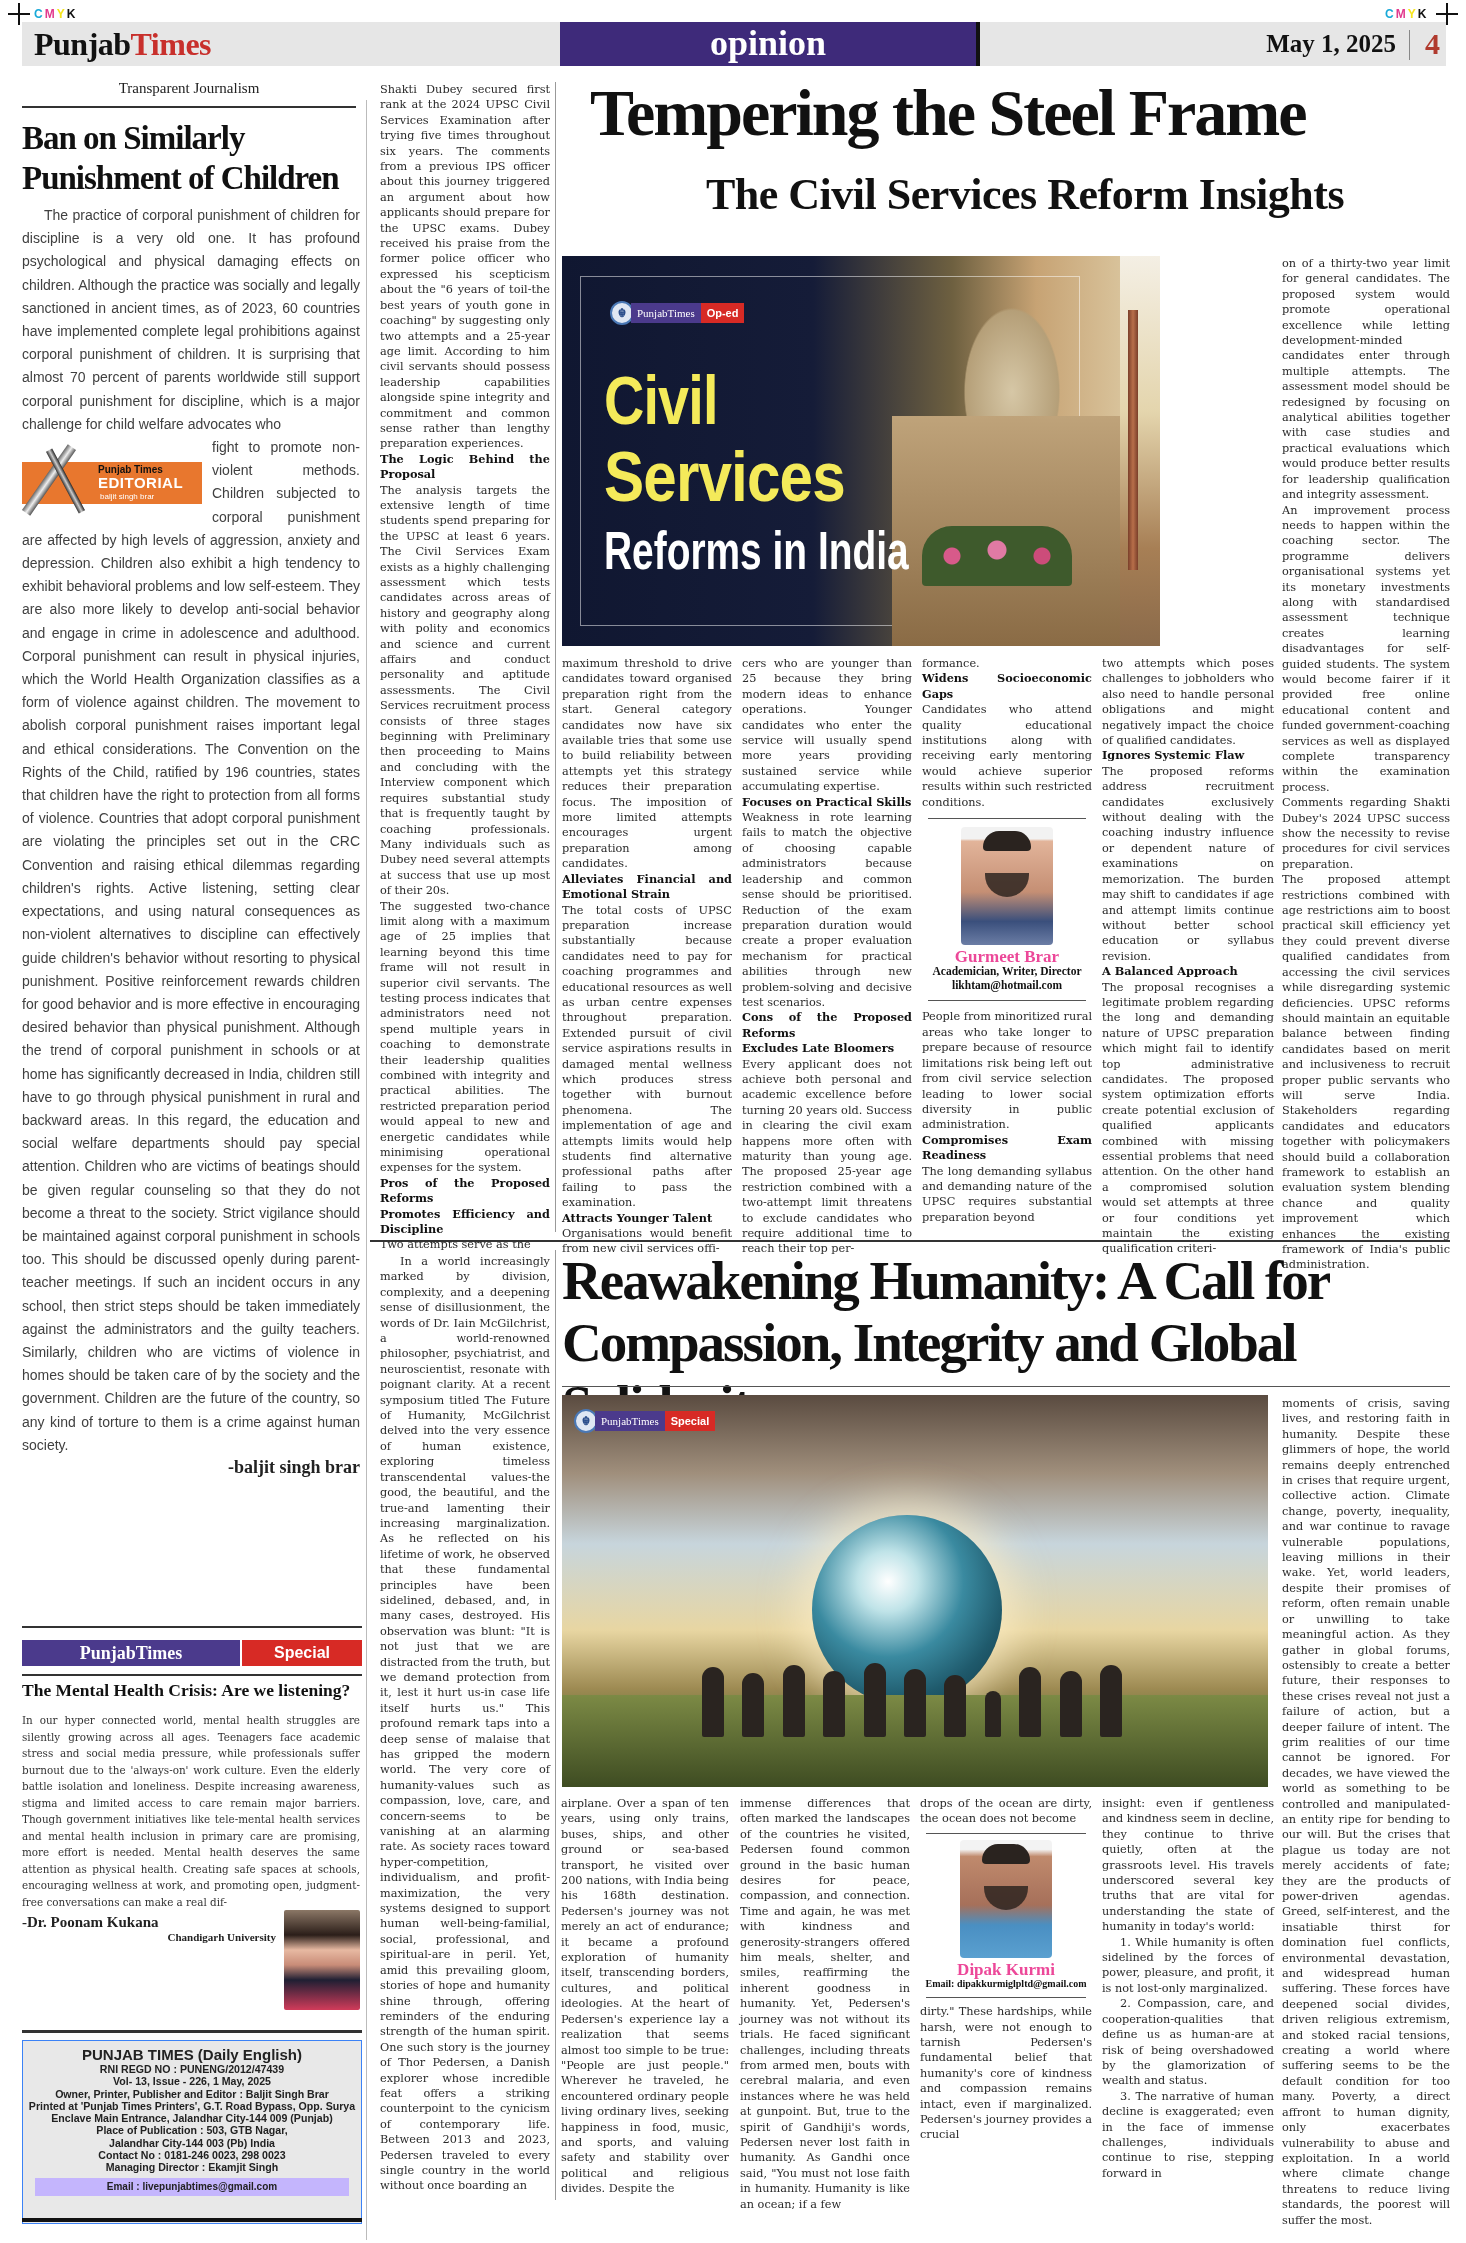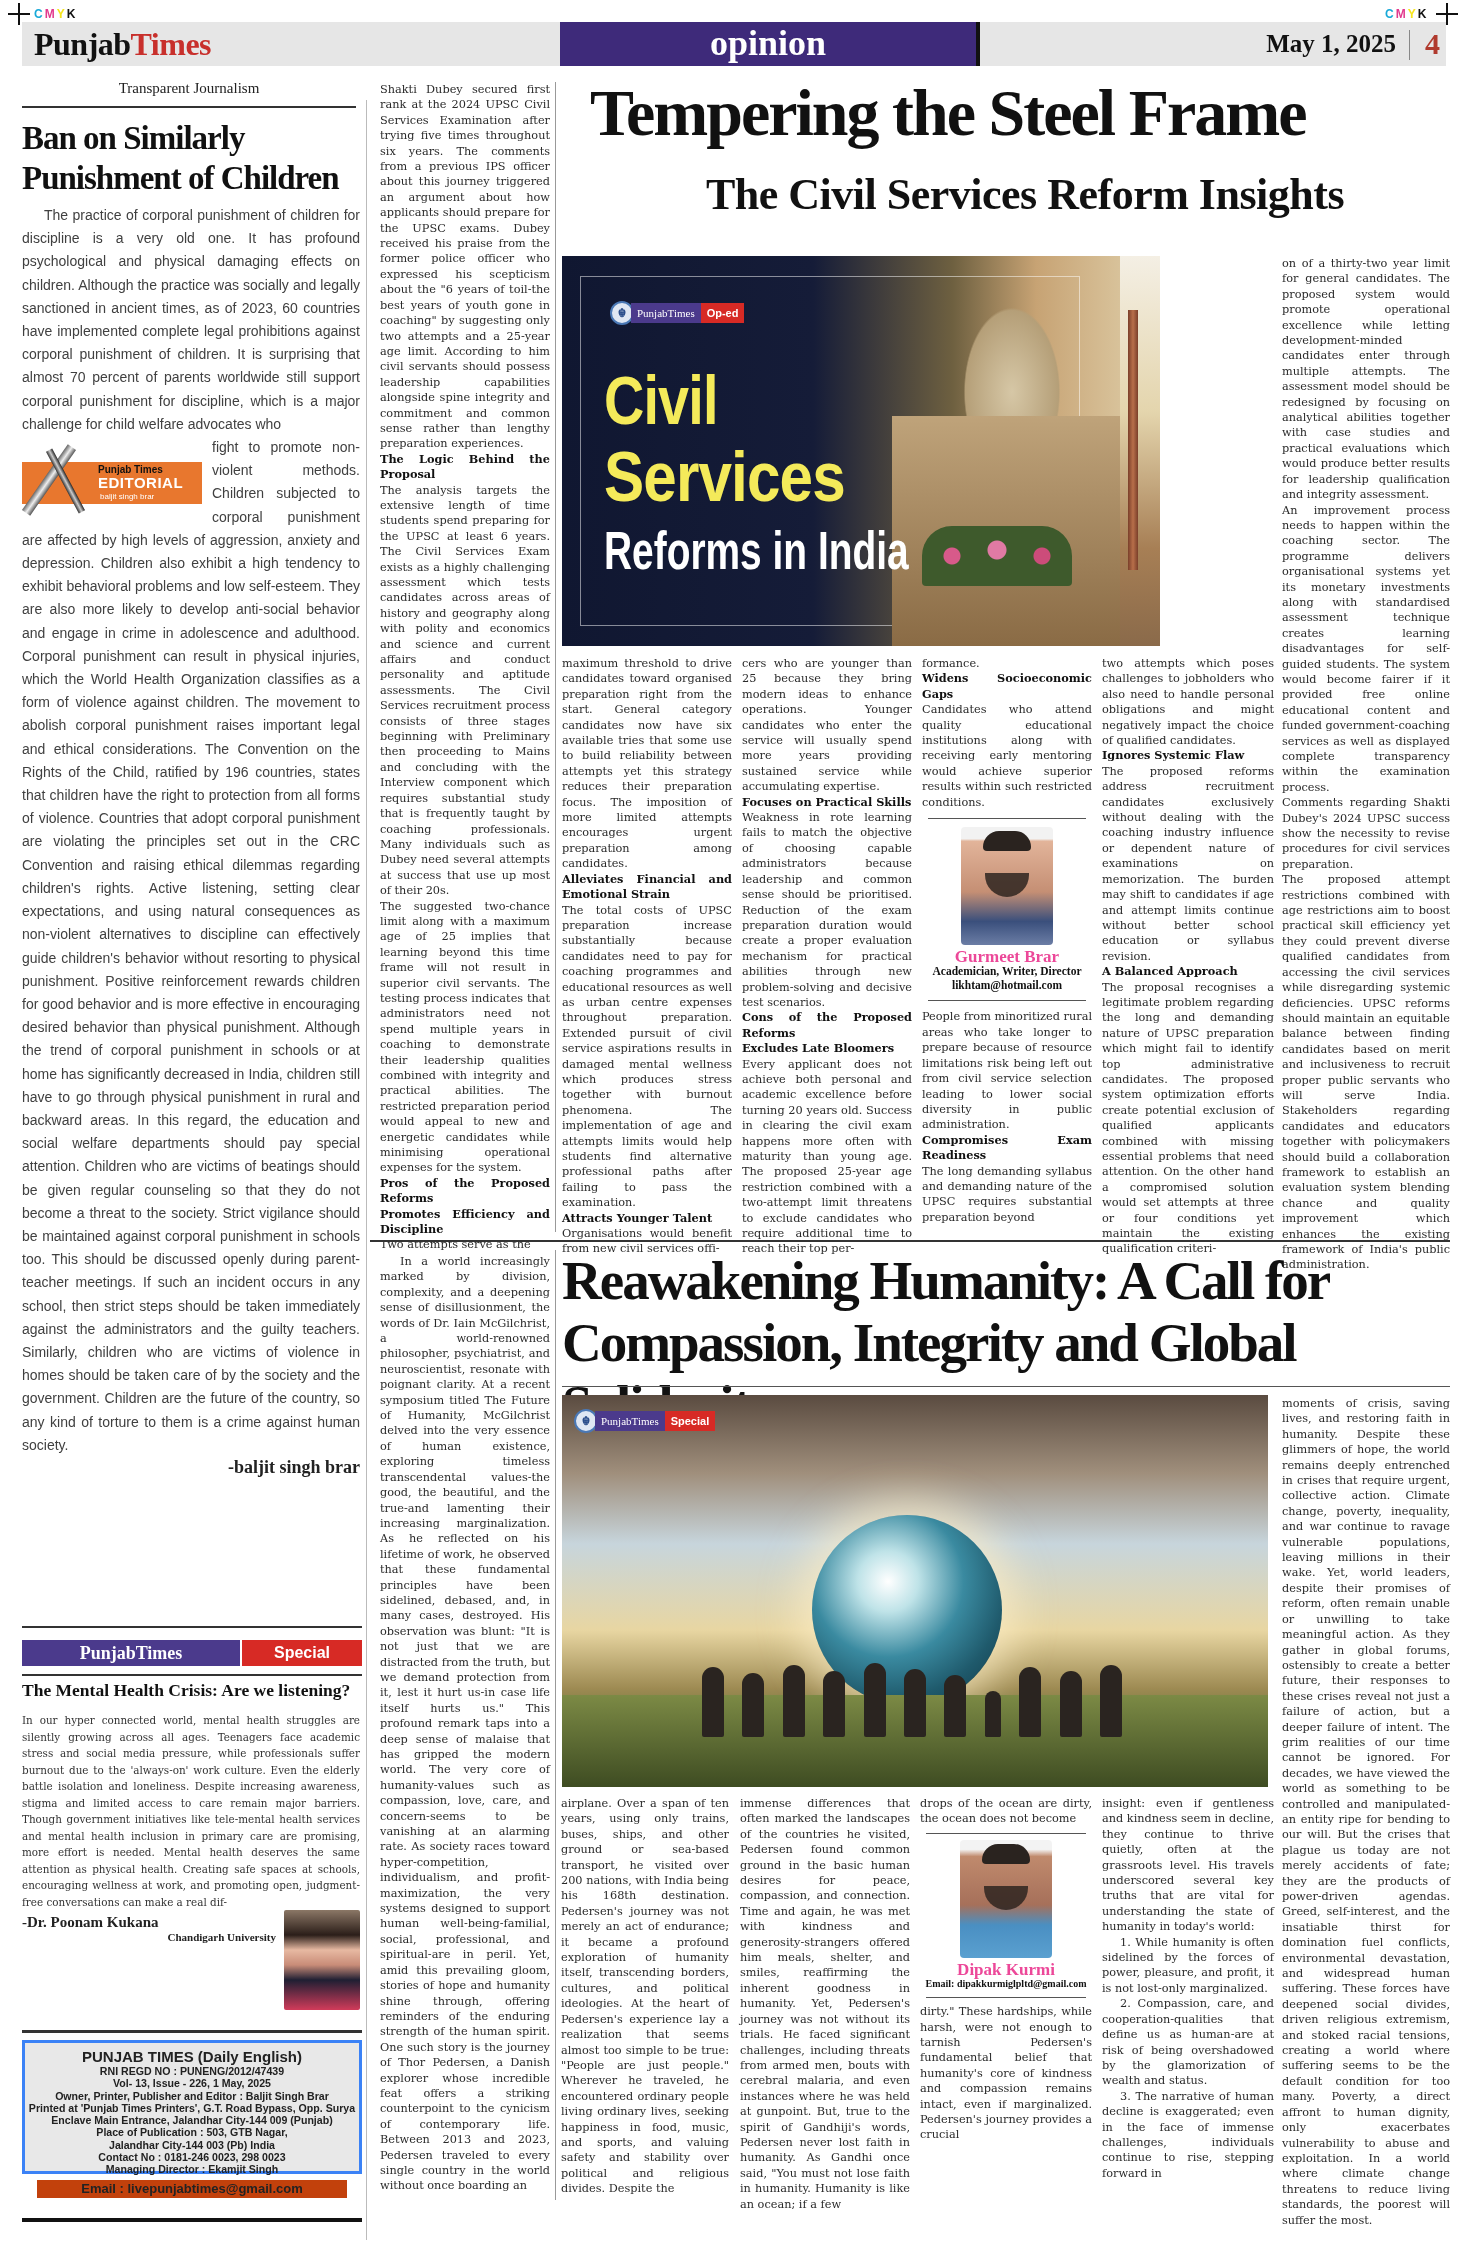--- a/index.html
+++ b/index.html
@@ -29,24 +29,24 @@
 .editorial .pen{position:absolute;left:22px;top:0;width:10px;height:80px;background:linear-gradient(90deg,#666,#eee,#555);transform:rotate(35deg);transform-origin:center}
 .editorial .pen2{position:absolute;left:40px;top:6px;width:7px;height:70px;background:linear-gradient(90deg,#333,#ccc,#222);transform:rotate(-28deg)}
 .editorial .t1{position:absolute;left:76px;top:24px;font-family:"Liberation Sans",sans-serif;font-size:10px;color:#111;font-weight:bold}
 .editorial .t2{position:absolute;left:76px;top:34px;font-family:"Liberation Sans",sans-serif;font-size:15px;color:#fff;font-weight:bold;letter-spacing:0.5px}
 .editorial .t3{position:absolute;left:78px;top:52px;font-family:"Liberation Sans",sans-serif;font-size:8px;color:#fff}
 .sig{font-family:"Liberation Serif",serif;font-weight:bold;font-size:18px;text-align:right}
 .special-bar{left:22px;top:1640px;width:340px;height:26px;display:flex}
 .special-bar .a{flex:0 0 218px;background:#4b3a8c;color:#fff;font-family:"Liberation Serif",serif;font-weight:bold;font-size:18px;text-align:center;line-height:26px}
 .special-bar .b{flex:1;background:#d72a25;color:#fff;font-family:"Liberation Sans",sans-serif;font-weight:bold;font-size:16px;text-align:center;line-height:26px;margin-left:2px}
 .mh-title{left:22px;top:1680px;width:340px;font-family:"Liberation Serif",serif;font-weight:bold;font-size:17.5px;color:#111}
-.imprint{left:22px;top:2040px;width:340px;height:134px;background:#e8e8e8;border:3px solid #3b82f6;text-align:center;font-family:"Liberation Sans",sans-serif;color:#222;padding-top:6px}
+.imprint{left:22px;top:2040px;width:340px;height:184px;background:#e8e8e8;border:1px solid #3b82f6;text-align:center;font-family:"Liberation Sans",sans-serif;color:#222;padding-top:6px}
 .imprint .h{font-size:15px;font-weight:bold;line-height:16px}
 .imprint .l{font-size:10.6px;font-weight:bold;line-height:12.3px}
-.imprint .em{margin:4px 12px 0;background:#c2410c;font-size:13px;font-weight:bold;line-height:18px}
+.imprint .em{margin:4px 12px 0;background:#c4b5fd;font-size:10px;font-weight:bold;line-height:18px}
 .h1-main{left:590px;top:78px;width:870px;font-family:"Liberation Serif",serif;font-weight:bold;font-size:66px;line-height:70px;letter-spacing:-2px;color:#111}
 .h1-sub{left:590px;top:170px;width:870px;text-align:center;font-family:"Liberation Serif",serif;font-size:44px;line-height:50px;color:#111;letter-spacing:-0.5px}
 .hero1{left:562px;top:256px;width:558px;height:390px;background:linear-gradient(90deg,#101731 0%,#151c38 45%,#6e6040 70%,#c7a374 85%,#d8c29a 100%);overflow:hidden}
 .hero1 .frame{position:absolute;left:18px;top:20px;width:500px;height:350px;border:1px solid rgba(255,255,255,0.5)}
 .hero1 .dome{position:absolute;left:395px;top:40px;width:110px;height:120px;background:radial-gradient(ellipse at 50% 80%,#d6c7a6 0%,#b59f78 60%,transparent 62%)}
 .hero1 .bldg{position:absolute;left:330px;top:160px;width:230px;height:230px;background:linear-gradient(180deg,#bfa37a,#8a6b45)}
 .hero1 .flowers{position:absolute;left:360px;top:270px;width:150px;height:60px;background:radial-gradient(circle at 20% 50%,#d75a8a 0,#d75a8a 8px,transparent 9px),radial-gradient(circle at 50% 40%,#e07aa4 0,#e07aa4 9px,transparent 10px),radial-gradient(circle at 80% 50%,#cc4c7a 0,#cc4c7a 8px,transparent 9px),#3e5a2c;border-radius:30px 30px 4px 4px}
 .hero1 .badge{position:absolute;left:48px;top:45px;display:flex;align-items:center;height:24px}
 .logo-circle{width:24px;height:24px;border-radius:50%;background:#dfe7f3;border:2px solid #4a78b5;color:#2a4d8a;font-size:12px;text-align:center;line-height:20px;font-weight:bold}
 .badge .pt{background:#4b3a8c;color:#fff;font-family:"Liberation Serif",serif;font-size:11px;padding:0 6px;line-height:20px;margin-left:-3px}

